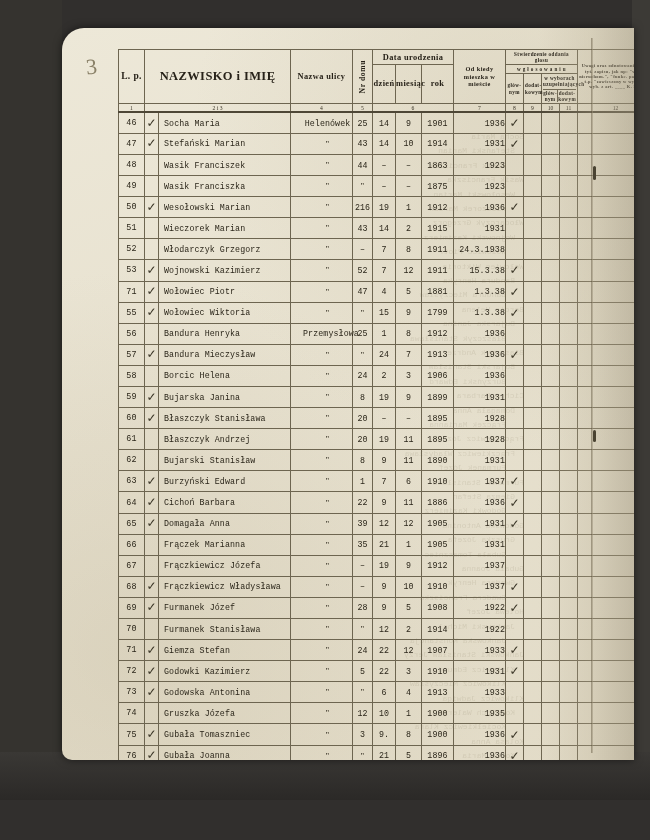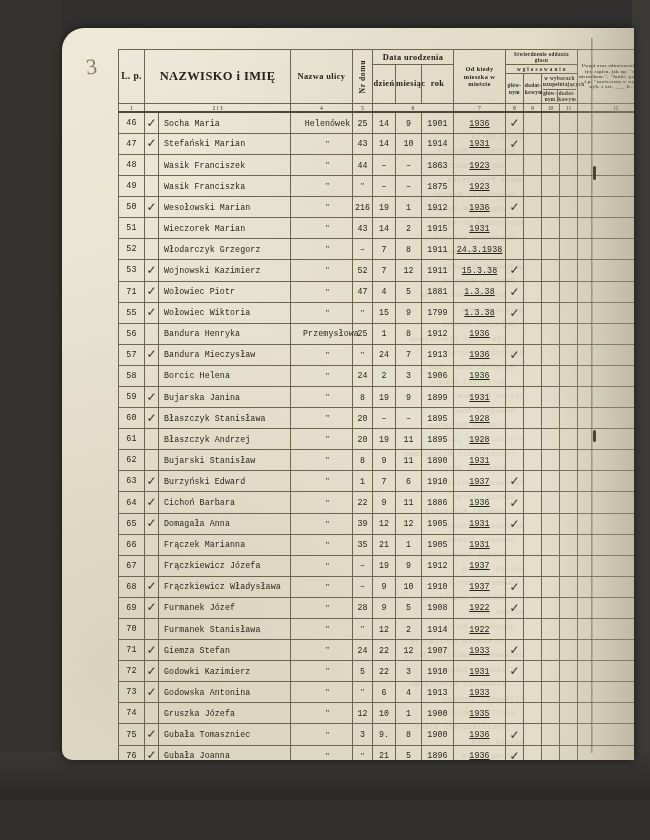--- a/index.html
+++ b/index.html
@@ -60,21 +60,21 @@
 
   
   tbody tr { height: 21.1px; }
   tbody td { font-family:"Liberation Mono", monospace; font-size:8.3px; color:#2a2519;
              letter-spacing:.1px; }
   .c-lp   { text-align:center; font-size:8.4px; }
   .c-chk  { text-align:center; font-family:"Liberation Serif",serif; font-size:12px; color:#3b3627; }
   .c-name { padding-left:5px; white-space:nowrap; }
   .c-str  { text-align:center;padding-left:12px; }
   .c-num  { text-align:center; }
-  .c-res  { text-align:center;text-decoration:underline; }
+  .c-res  { text-align:right; }
   .c-v    { text-align:center; font-family:"Liberation Serif",serif; font-size:12px; color:#3b3627; line-height:1; }
   .ditto  { font-family:"Liberation Serif",serif; font-size:9px; }
 
   
   .bleed { position:absolute; inset:0; pointer-events:none; opacity:.13; overflow:hidden;
            transform: scaleX(-1); }
   .bleed div { position:absolute; font-family:"Liberation Mono",monospace; font-size:8px; color:#6b6043; white-space:nowrap;}
 
   
   #caption { position:absolute; left:0; bottom:0; width:650px; height:40px; background:#000;

